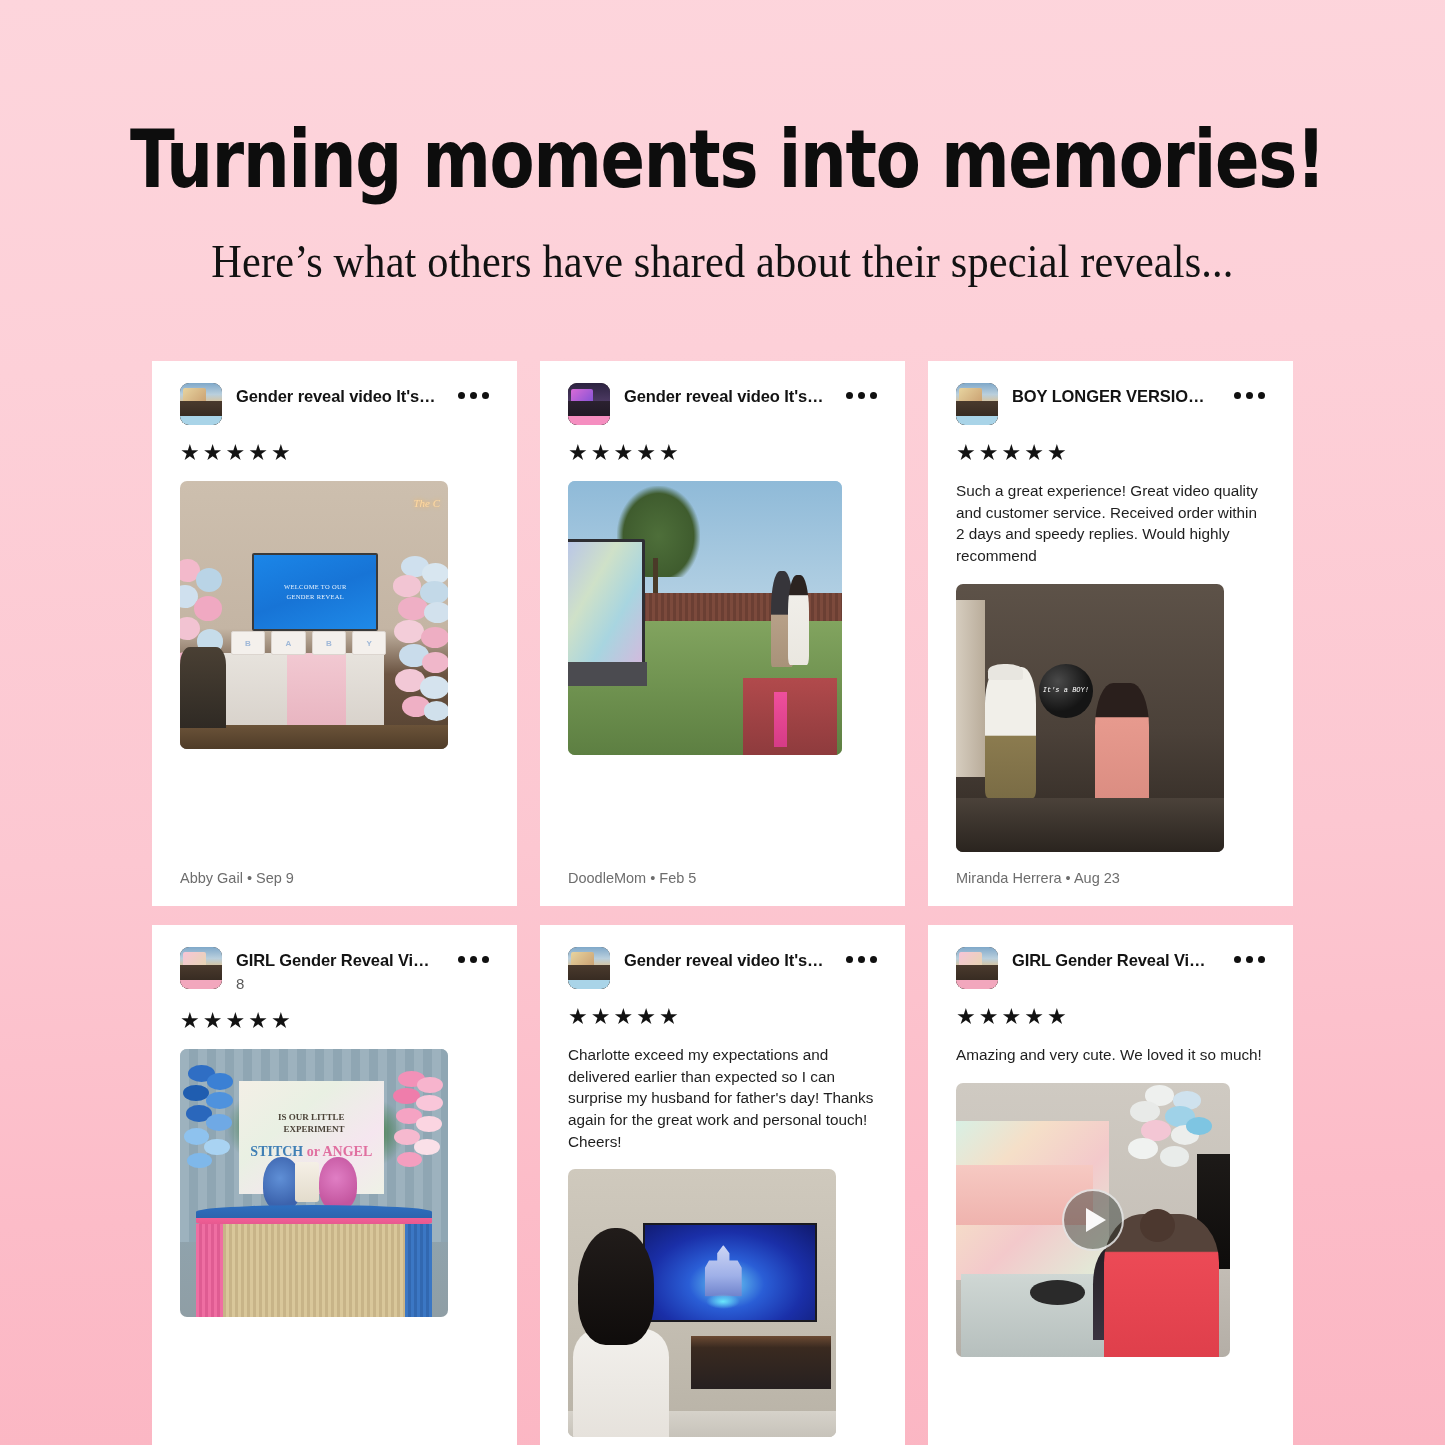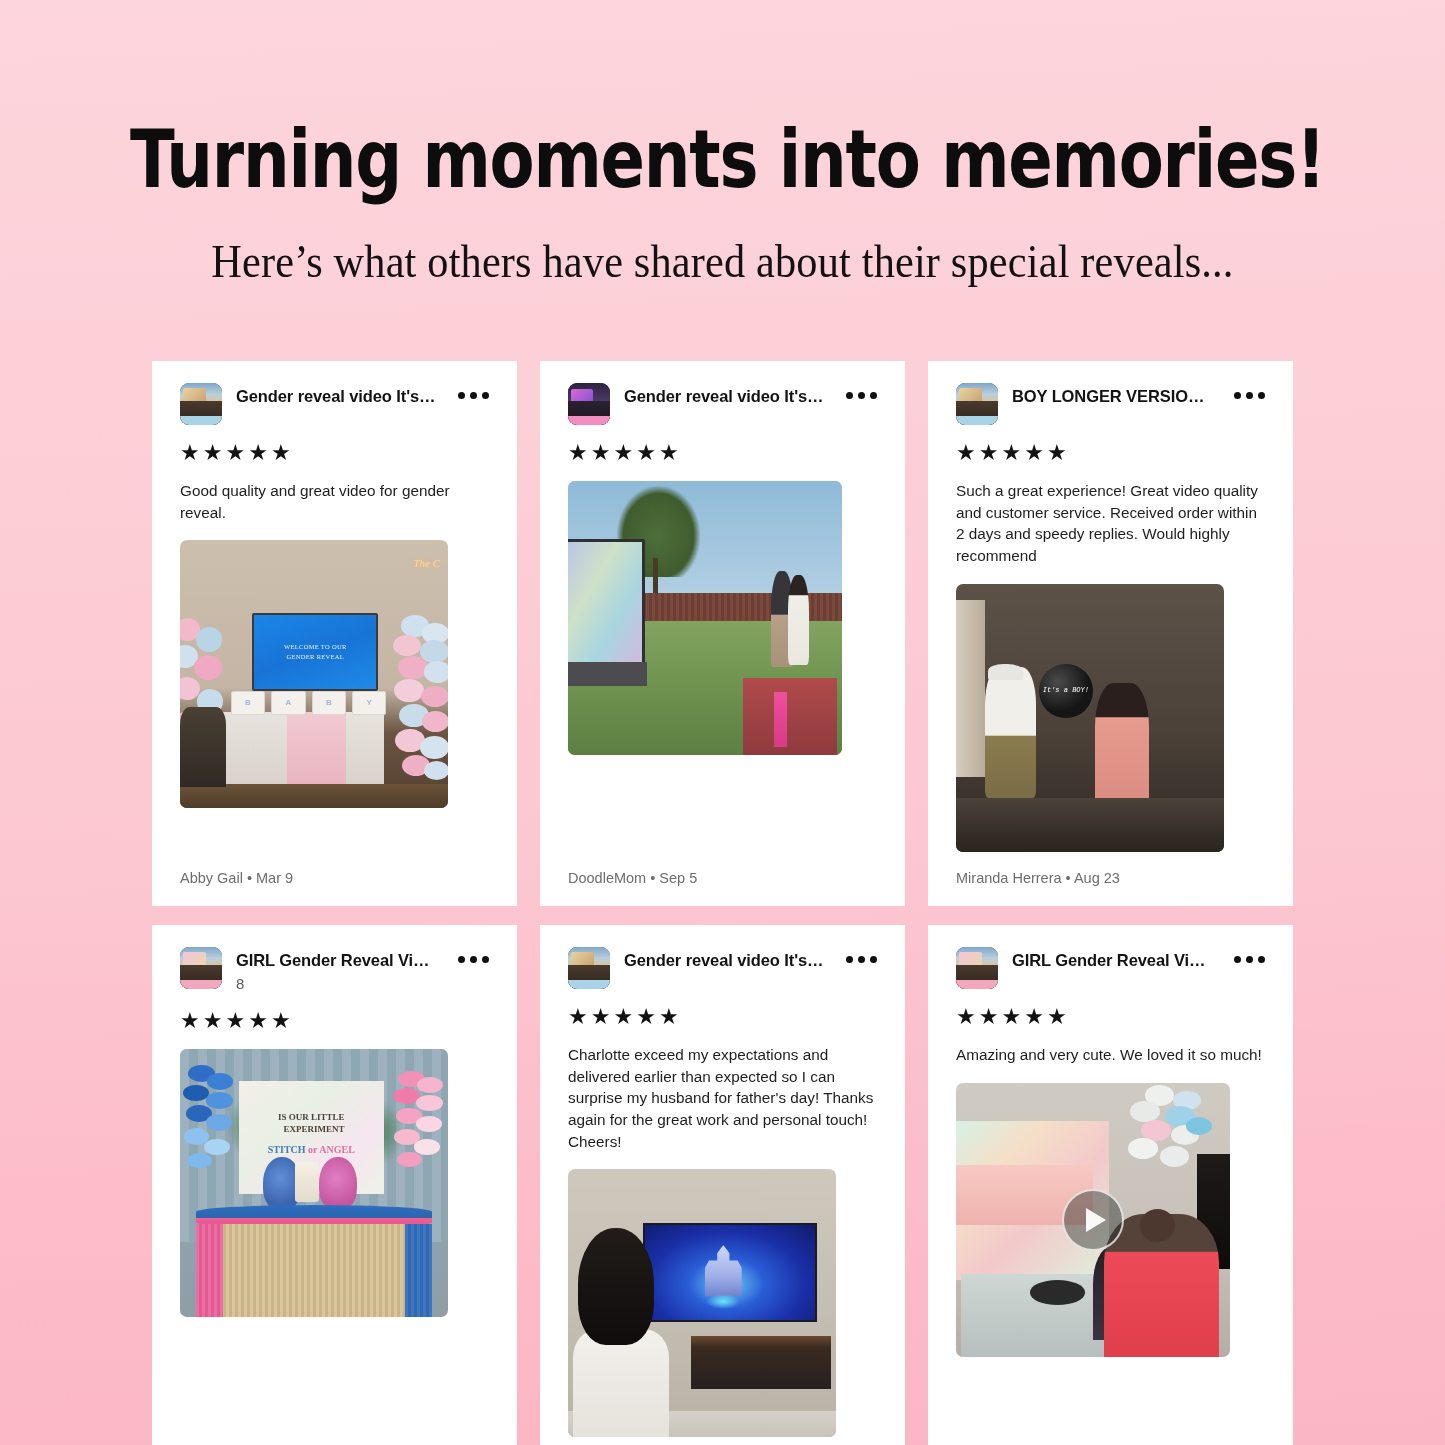--- a/index.html
+++ b/index.html
@@ -317,21 +317,21 @@
   .p4 .doors { position:absolute; left:0; top:0; width:100%; height:72%;
     background: repeating-linear-gradient(90deg, #9db2be 0 9px, #8fa6b3 9px 18px); }
   .p4 .banner {
     position:absolute; left:22%; top:12%; width:54%; height:42%;
     background: linear-gradient(140deg, #f3efe6 0%, #e9f0e3 35%, #f5e6ef 70%, #eef2e6 100%);
   }
   .p4 .banner .t1 { position:absolute; left:50%; top:26%; transform:translateX(-50%);
     font-family:"Liberation Serif", serif; font-weight:bold; font-size:9px; color:#4b4338;
     white-space:nowrap; text-align:right; line-height:1.35; }
   .p4 .banner .t2 { position:absolute; left:50%; top:56%; transform:translateX(-50%);
-    font-family:"Liberation Serif", serif; font-weight:bold; font-size:10px; color:#3f7fb5;
+    font-family:"Liberation Serif", serif; font-weight:bold; font-size:14px; color:#3f7fb5;
     white-space:nowrap; }
   .p4 .banner .t2 em { color:#e06fa0; font-style:normal; }
   .p4 .palm { position:absolute; width:22%; height:26%;
     background: radial-gradient(ellipse at 50% 50%, #3f7a44 0%, rgba(63,122,68,0) 68%); }
   .p4 .balloons-l { position:absolute; left:1%; top:6%; width:20%; height:48%; }
   .p4 .balloons-r { position:absolute; right:1%; top:8%; width:20%; height:46%; }
   .p4 .bb { position:absolute; border-radius:50%; }
   .p4 .stitch1 { position:absolute; left:31%; top:40%; width:14%; height:20%;
     background: radial-gradient(circle at 45% 40%, #5f8fd6 0%, #3c63ad 70%); border-radius:48% 48% 40% 40%; }
   .p4 .stitch2 { position:absolute; left:52%; top:40%; width:14%; height:20%;
@@ -436,21 +436,20 @@
         <div class="title-wrap">
           <div class="card-title">Gender reveal video It's a Boy! Vide...</div>
         </div>
         <div class="dots">
             <i></i>
             <i></i>
             <i></i>
           </div>
       </div>
       <div class="stars">★★★★★</div>
-      <div class="review-text">Good quality and great video for gender reveal.</div>
 
       <div class="photo p1">
         <div class="neon">The C</div>
         <div class="tv">
           <span><span>WELCOME TO OUR</span><br><span>GENDER REVEAL</span></span>
         </div>
         <div class="col-l">
           <div class="b" style="left:6%;top:0%;width:46%;height:13%;background:#f3b9cb"></div>
           <div class="b" style="left:44%;top:5%;width:50%;height:14%;background:#b9d4e6"></div>
           <div class="b" style="left:0%;top:15%;width:48%;height:13%;background:#cfe0ee"></div>
@@ -481,21 +480,21 @@
         <div class="blocks">
           <div class="blk">B</div>
           <div class="blk">A</div>
           <div class="blk">B</div>
           <div class="blk">Y</div>
         </div>
         <div class="floor"></div>
         <div class="person"></div>
       </div>
 
-      <div class="footer-meta">Abby Gail • Mar 9</div>
+      <div class="footer-meta">Abby Gail • Sep 9</div>
     </div>
   </div>
 
   <div class="card r1">
     <div class="card-inner">
       <div class="card-top">
         <div class="avatar purple girl">
           <div class="sky"></div>
             <div class="screen"></div>
             <div class="base"></div>
@@ -521,21 +520,21 @@
         <div class="screen2"></div>
         <div class="screenbase"></div>
         <div class="couple">
           <div class="man"></div>
             <div class="woman"></div>
         </div>
         <div class="chair"></div>
         <div class="cannon"></div>
       </div>
 
-      <div class="footer-meta">DoodleMom • Sep 5</div>
+      <div class="footer-meta">DoodleMom • Feb 5</div>
     </div>
   </div>
 
   <div class="card r1">
     <div class="card-inner">
       <div class="card-top">
         <div class="avatar boy">
           <div class="sky"></div>
             <div class="screen"></div>
             <div class="base"></div>

